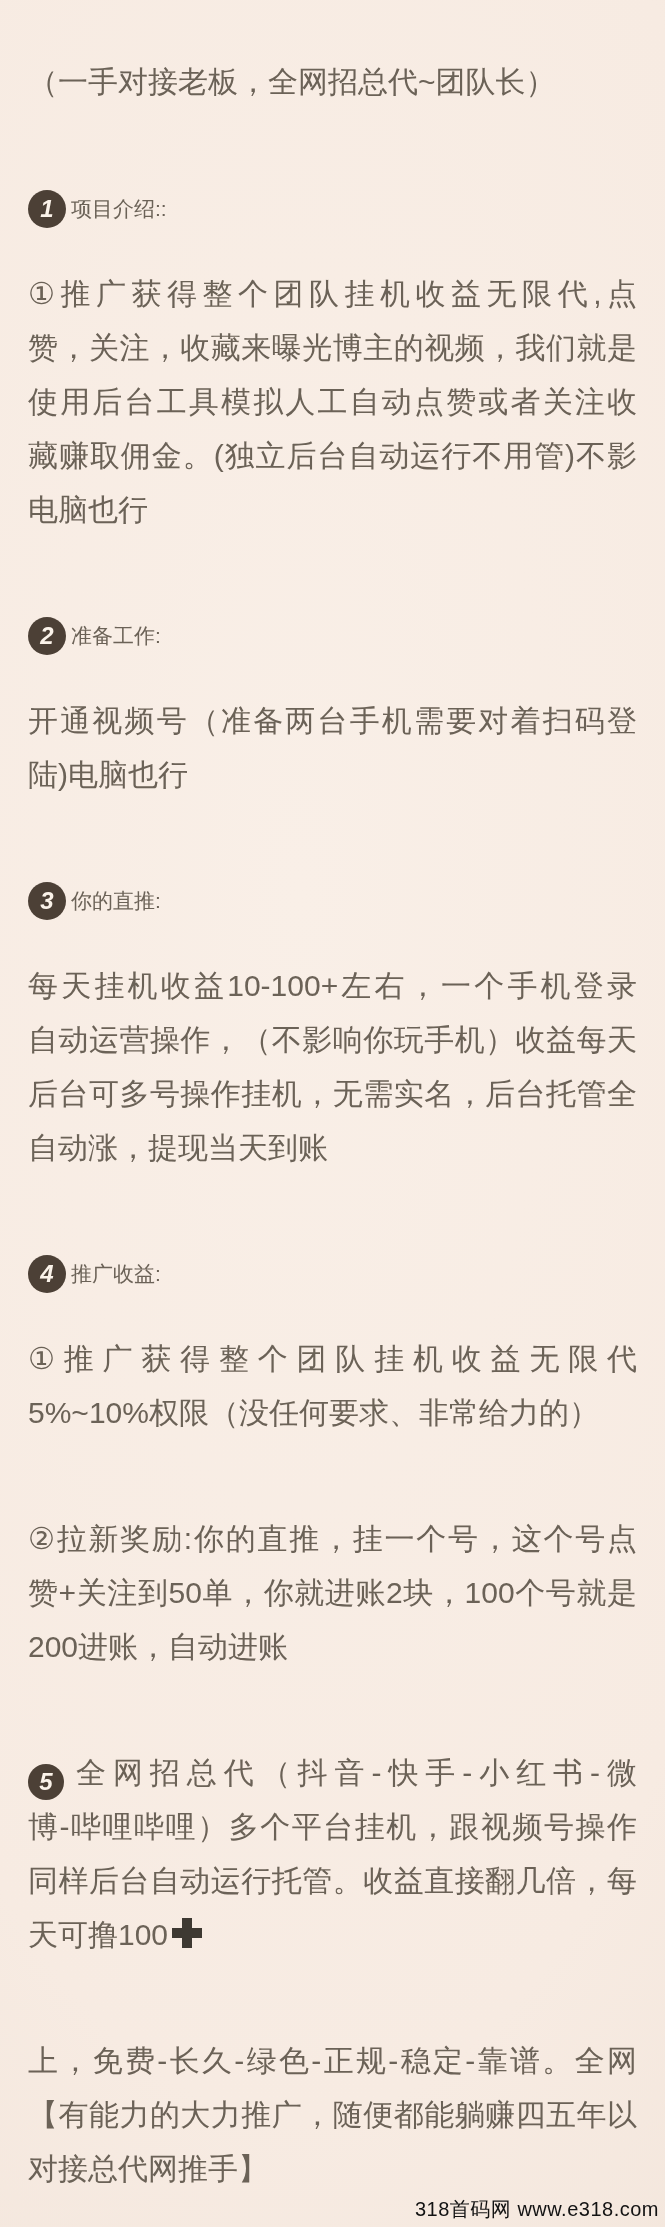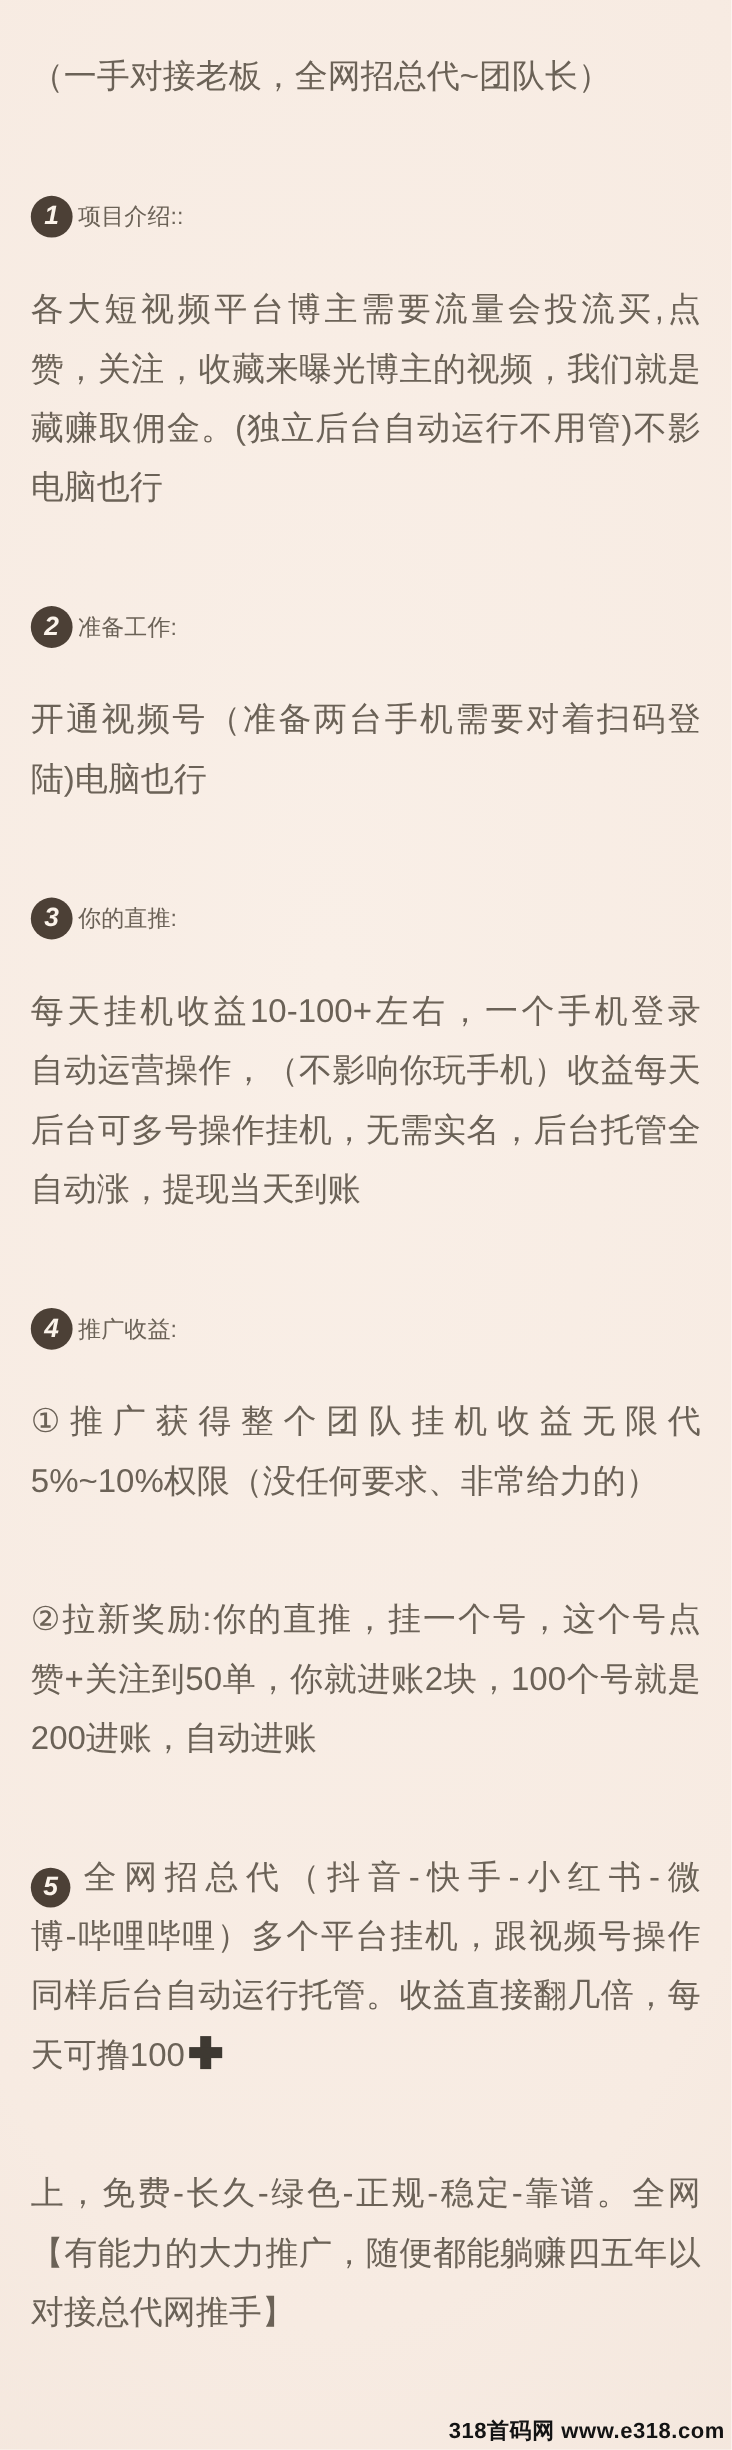--- a/index.html
+++ b/index.html
@@ -4,21 +4,21 @@
 <style>
   html,body{margin:0;padding:0;}
   body{
     width:665px;height:2227px;
     background:radial-gradient(140% 100% at 45% 40%, #f9efe7 0%, #f7ebe2 55%, #efe1d6 100%);
     font-family:"Liberation Sans","DejaVu Sans",sans-serif;
     color:#6b6257;
     position:relative;
     overflow:hidden;
   }
-  .content{padding:43px 28px 0 28px;}
+  .content{padding:43px 28px 0 28px;margin-top:12px;}
   .ln{font-size:30px;line-height:54px;text-align:left;letter-spacing:0;}
   .jl{text-align:justify;text-align-last:justify;}
   .title{font-size:30px;line-height:54px;margin-bottom:73px;}
   .para{margin-bottom:72px;}
   .h{display:flex;align-items:center;height:54px;margin-bottom:31px;}
   .h .ht{font-size:21px;margin-left:5px;}
   .bullet{
     width:38px;height:38px;border-radius:50%;
     background:#4c4036;color:#fbf3ea;
     font-weight:bold;font-size:24px;
@@ -33,40 +33,41 @@
   .plus::before{
     content:"";position:absolute;left:50%;top:2px;bottom:2px;width:10px;
     transform:translateX(-50%);background:#3e3932;
   }
   .plus::after{
     content:"";position:absolute;top:50%;left:2px;right:2px;height:10px;
     transform:translateY(-50%);background:#3e3932;
   }
   .watermark{
     position:absolute;right:6px;bottom:4px;
-    font-size:20px;font-weight:bold;color:#131313;letter-spacing:.5px;
+    font-size:20px;font-weight:normal;color:#131313;letter-spacing:.5px;
   }
 </style>
 </head>
 <body>
 
 <div class="content">
 
   <div class="ln title">（一手对接老板，全网招总代~团队长）</div>
 
   <div>
     <div class="h">
       <span class="bullet">
           <i>1</i>
         </span>
       <span class="ht">项目介绍::</span>
     </div>
     <div class="para">
-      <div class="ln jl">各大短视频平台博主需要流量会投流买,点</div>
+      <div class="ln jl">①推广获得整个团队挂机收益无限代,点</div>
       <div class="ln jl">赞，关注，收藏来曝光博主的视频，我们就是</div>
+      <div class="ln jl">使用后台工具模拟人工自动点赞或者关注收</div>
       <div class="ln jl">藏赚取佣金。(独立后台自动运行不用管)不影</div>
       <div class="ln">电脑也行</div>
     </div>
   </div>
 
   <div>
     <div class="h">
       <span class="bullet">
           <i>2</i>
         </span>

